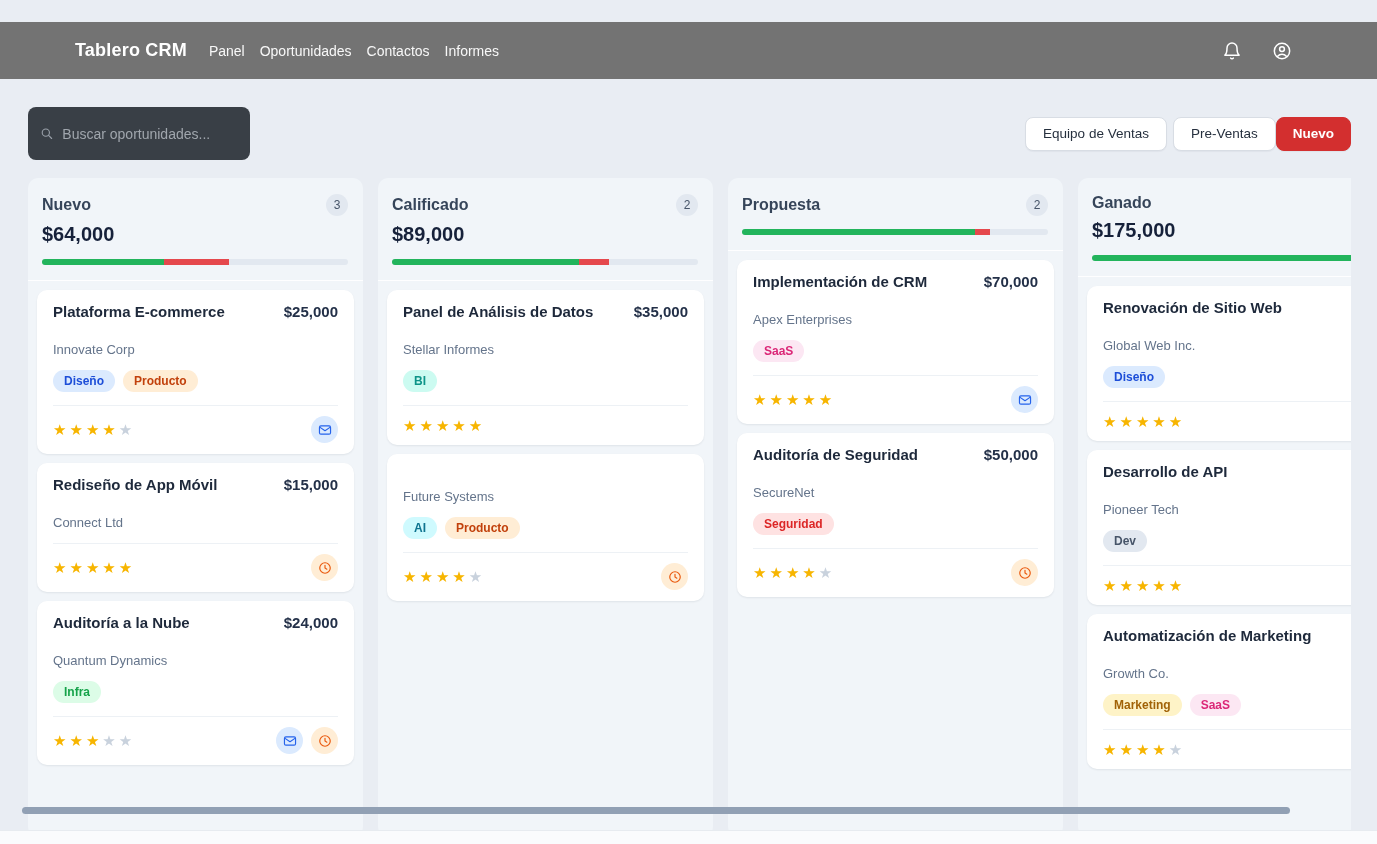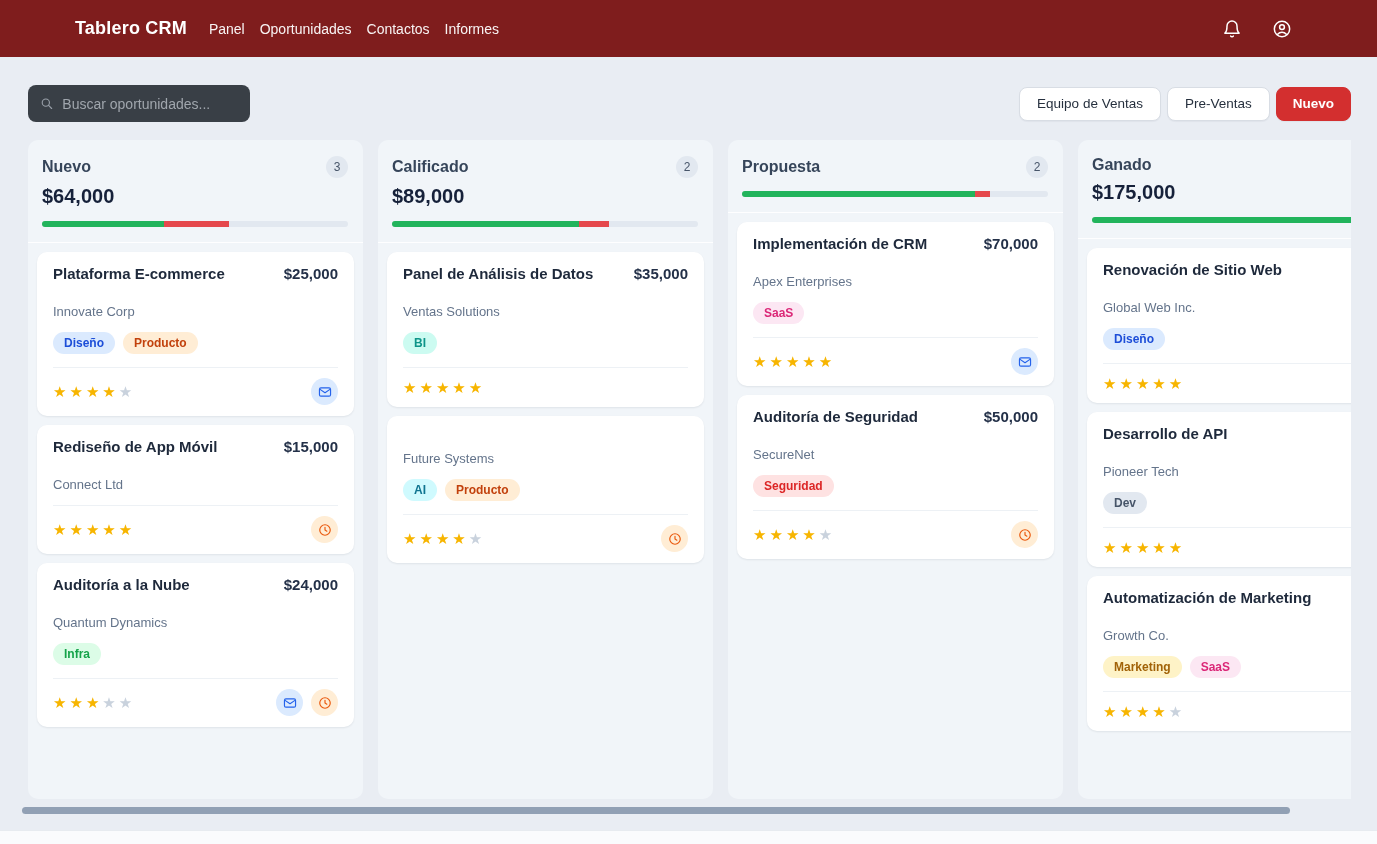--- a/index.html
+++ b/index.html
@@ -6,47 +6,48 @@
   html,body { width:1377px; height:844px; overflow:hidden; }
   body {
     font-family:"Liberation Sans", sans-serif;
     background:#e9edf3;
     position:relative;
     color:#1e293b;
   }
 
   
   .navbar {
-    height:57px; background:#7f1d1d;
+    height:57px; background:#737373;
     display:flex; align-items:center;
     padding:0 85px 0 75px;
+    margin-top:22px;
   }
   .brand { color:#fff; font-size:18px; font-weight:bold; letter-spacing:.2px; margin-right:22px; }
   .nav-links { display:flex; gap:15px; flex:1; }
   .nav-link { color:rgba(255,255,255,.95); font-size:14px; text-decoration:none; cursor:pointer; }
   .nav-right { display:flex; align-items:center; gap:30px; }
   .nav-icon { width:20px; height:20px; display:inline-flex; cursor:pointer; }
   .nav-icon svg { width:20px; height:20px; stroke:#fff; fill:none; stroke-width:1.8; stroke-linecap:round; stroke-linejoin:round; }
 
   
   .toolbar {
     margin:28px 26px 18px 28px;
     display:flex; align-items:center; justify-content:space-between;
   }
   .search-box {
-    width:222px; height:37px; background:#393f46; border-radius:8px;
+    width:222px; height:53px; background:#393f46; border-radius:8px;
     display:flex; align-items:center; padding:0 12px; gap:9px;
   }
   .search-box svg { width:15px; height:15px; stroke:#9aa1aa; fill:none; stroke-width:2; stroke-linecap:round; }
   .search-box input {
     background:transparent; border:none; outline:none; color:#e5e7eb;
     font-size:14px; font-family:inherit; width:100%;
   }
   .search-box input::placeholder { color:#a0a6ad; }
-  .toolbar-actions { display:flex; gap:6px; }
+  .toolbar-actions { display:flex; gap:0; }
   .btn {
     height:34px; padding:0 17px; border-radius:8px; font-size:13.5px;
     font-family:inherit; cursor:pointer; background:#fff; color:#26303e;
     border:1px solid #d8dde4; box-shadow:0 1px 1px rgba(15,23,42,.04);
   }
   .btn-primary { background:#d32f2f; border-color:#d32f2f; color:#fff; font-weight:bold; padding:0 16px; }
 
   
   .board {
     margin-left:28px; width:1323px; overflow:hidden;
@@ -244,21 +245,21 @@
           <span class="seg-green" style="width: 61%;"></span>
           <span class="seg-red" style="width: 10%;"></span>
         </div>
       </div>
       <div class="cards">
         <article class="card">
           <div class="card-top">
             <h3 class="card-title">Panel de Análisis de Datos</h3>
             <span class="card-price">$35,000</span>
           </div>
-          <div class="card-company">Ventas Solutions</div>
+          <div class="card-company">Stellar Informes</div>
           <div class="card-tags">
             <span class="tag" style="background: rgb(204, 251, 241); color: rgb(13, 148, 136);">BI</span>
           </div>
           <div class="card-footer">
             <div class="stars"><span class="star">★</span><span class="star">★</span><span class="star">★</span><span class="star">★</span><span class="star">★</span></div>
             <div class="footer-icons"></div>
           </div>
         </article>
         <article class="card">
           <div class="card-company">Future Systems</div>

